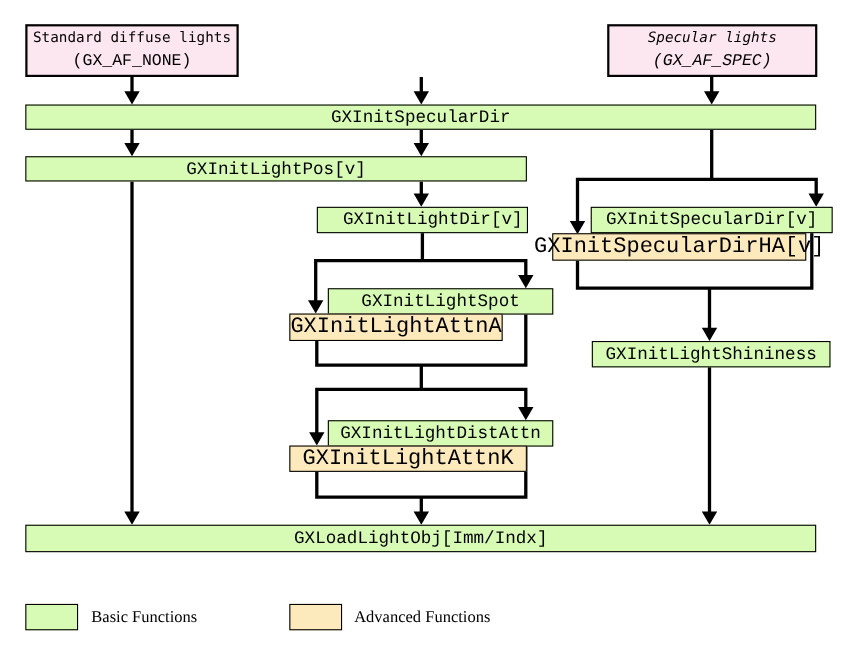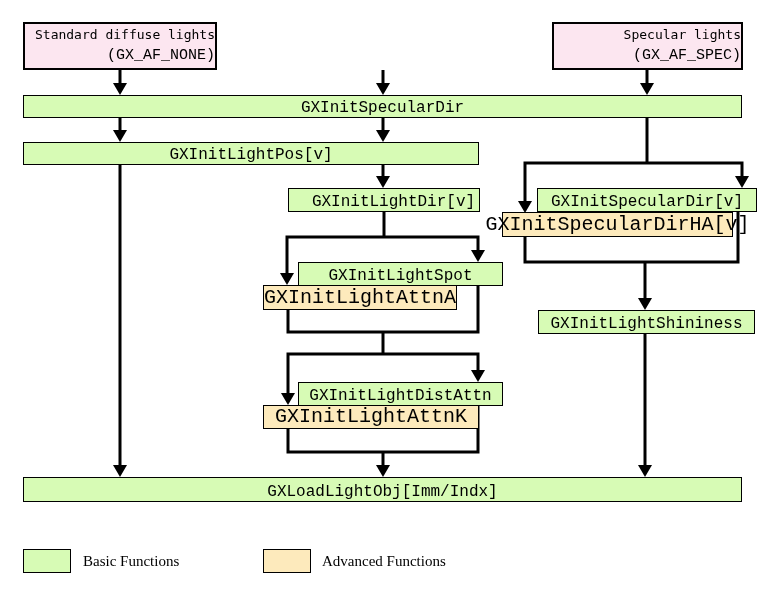--- a/index.html
+++ b/index.html
@@ -12,21 +12,21 @@
     color:#000;
   }
   svg.wires{position:absolute;left:0;top:0;}
   svg.wires path{fill:none;stroke:var(--line-color,#000);stroke-width:3;}
   svg.wires polygon{fill:var(--line-color,#000);stroke:none;}
 
   .node{
     position:absolute;
     box-sizing:border-box;
     display:flex;
-    align-items:flex-end;
+    align-items:center;
     justify-content:center;
     text-align:center;
     background:#fff;
   }
   .light-type{
     background:var(--light-type-fill,#fce6f0);
     border:2px solid #000;
     flex-direction:column;
     line-height:1.45;
   }
@@ -62,21 +62,21 @@
     position:absolute;
     font-family:Liberation Serif, serif;
     font-size:15px;
     line-height:24px;
     white-space:nowrap;
   }
 
   
   #box-std    {left:23px;  top:22px;  width:194px; height:48px;}
   #box-att    {left:288px; top:22px;  width:190px; height:48px;}
-  #box-spec   {left:552px; top:22px;  width:191px; height:48px;}
+  #box-spec   {left:552px; top:22px;  width:191px; height:48px;font-style:italic;}
   #bar-color  {left:23px;  top:95px;  width:719px; height:23px;}
   #bar-pos    {left:23px;  top:142px; width:456px; height:23px;}
   #box-dir    {left:288px; top:188px; width:192px; height:24px;padding-left:19px;}
   #box-sdir   {left:537px; top:188px; width:220px; height:24px;}
   #box-sdirha {left:502px; top:212px; width:231px; height:25px;}
   #box-spot   {left:298px; top:262px; width:205px; height:24px;}
   #box-attna  {left:263px; top:285px; width:194px; height:25px;}
   #box-shin   {left:538px; top:310px; width:217px; height:24px;}
   #box-dist   {left:298px; top:382px; width:205px; height:24px;}
   #box-attnk  {left:263px; top:405px; width:216px; height:24px;}

